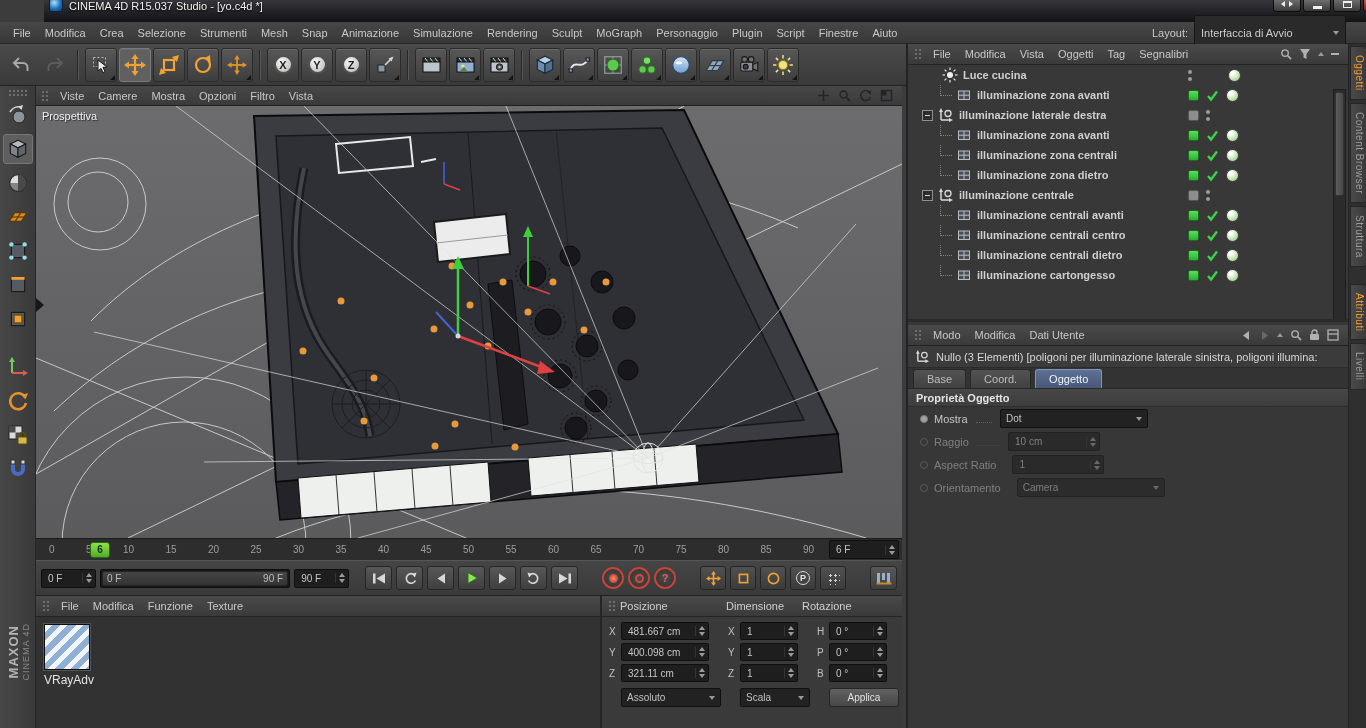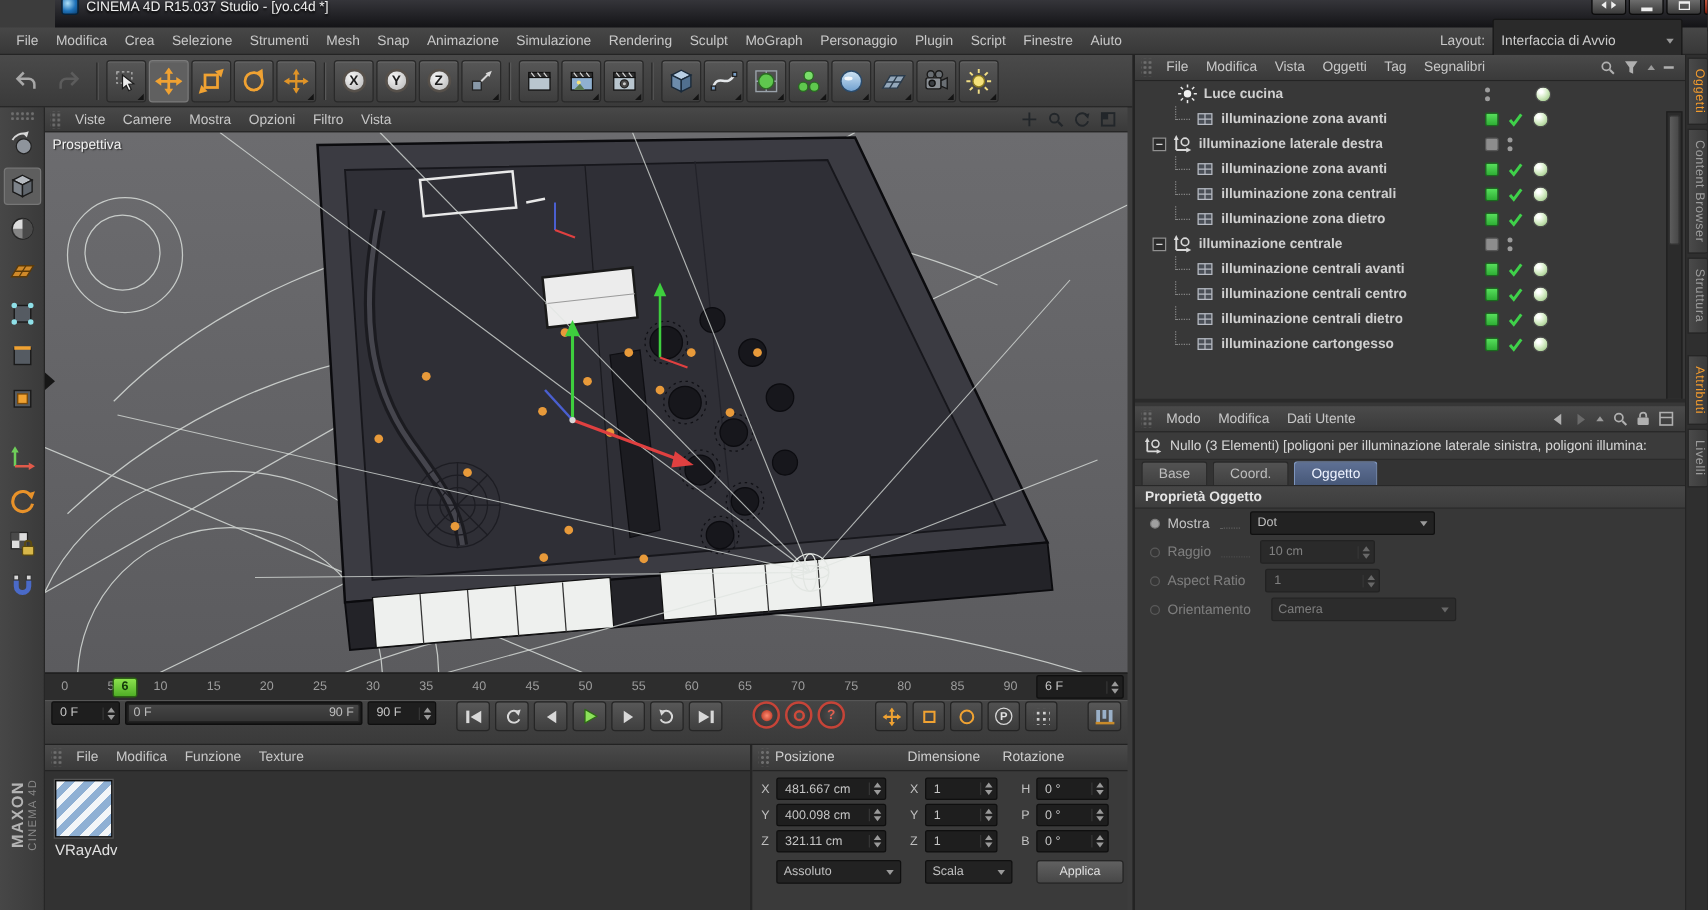--- a/index.html
+++ b/index.html
@@ -95,21 +95,21 @@
   .ruler { position:relative;flex:1;height:18px;display:flex;align-items:center;justify-content:space-between;
            padding:0 10px;color:#9d9d9d;font-size:10px;}
   .frame-marker { position:absolute;left:51px;top:1px;width:20px;height:16px;border-radius:3px;
                   background:linear-gradient(#8ce24e,#4fae26);border:1px solid #2a680f;
                   color:#12350a;font-size:10px;font-weight:bold;
                   display:flex;align-items:center;justify-content:center;z-index:2;}
   .frame-field { width:70px;}
   
   .transport { position:absolute;left:36px;top:560px;width:866px;height:36px;
                background:linear-gradient(#454545,#3a3a3a);border-top:1px solid #565656;border-bottom:1px solid #222;
-               display:flex;align-items:flex-start;padding:0 5px;gap:4px;}
+               display:flex;align-items:center;padding:0 5px;gap:4px;}
   .start-field,.end-field { width:60px;}
   .range-bar { width:212px;height:19px;background:#191919;border:1px solid #0e0e0e;border-radius:2px;
                display:flex;align-items:center;padding:1px;}
   .range-thumb { flex:1;height:15px;background:linear-gradient(#454545,#343434);border:1px solid #232323;border-radius:2px;
                  display:flex;align-items:center;justify-content:space-between;padding:0 4px;color:#bdbdbd;font-size:10px;}
   .tbtn { width:27px;height:24px;flex:none;border-radius:3px;border:1px solid #262626;
           background:linear-gradient(#585858,#3f3f3f);display:flex;align-items:center;justify-content:center;}
   .rec-btn { width:22px;height:22px;flex:none;border-radius:50%;border:2px solid #c64438;
              background:radial-gradient(#4c4c4c,#303030);color:#e06050;font-weight:bold;font-size:11px;
              display:flex;align-items:center;justify-content:center;}

